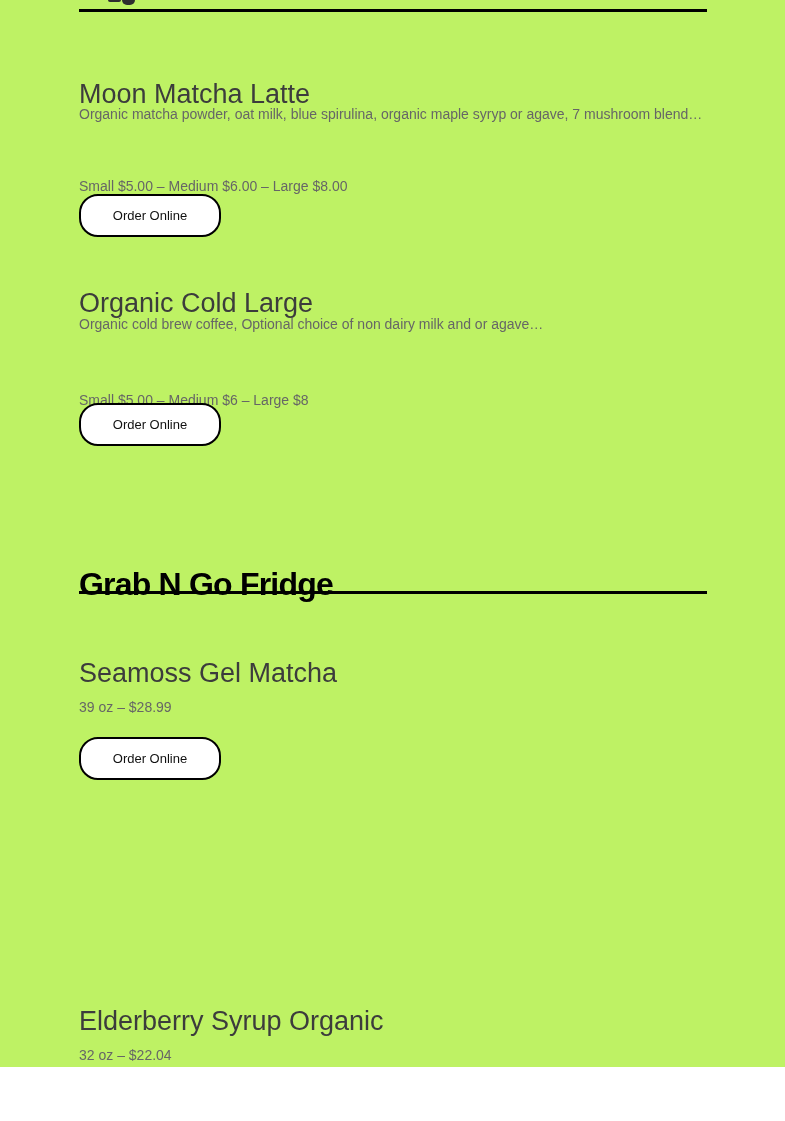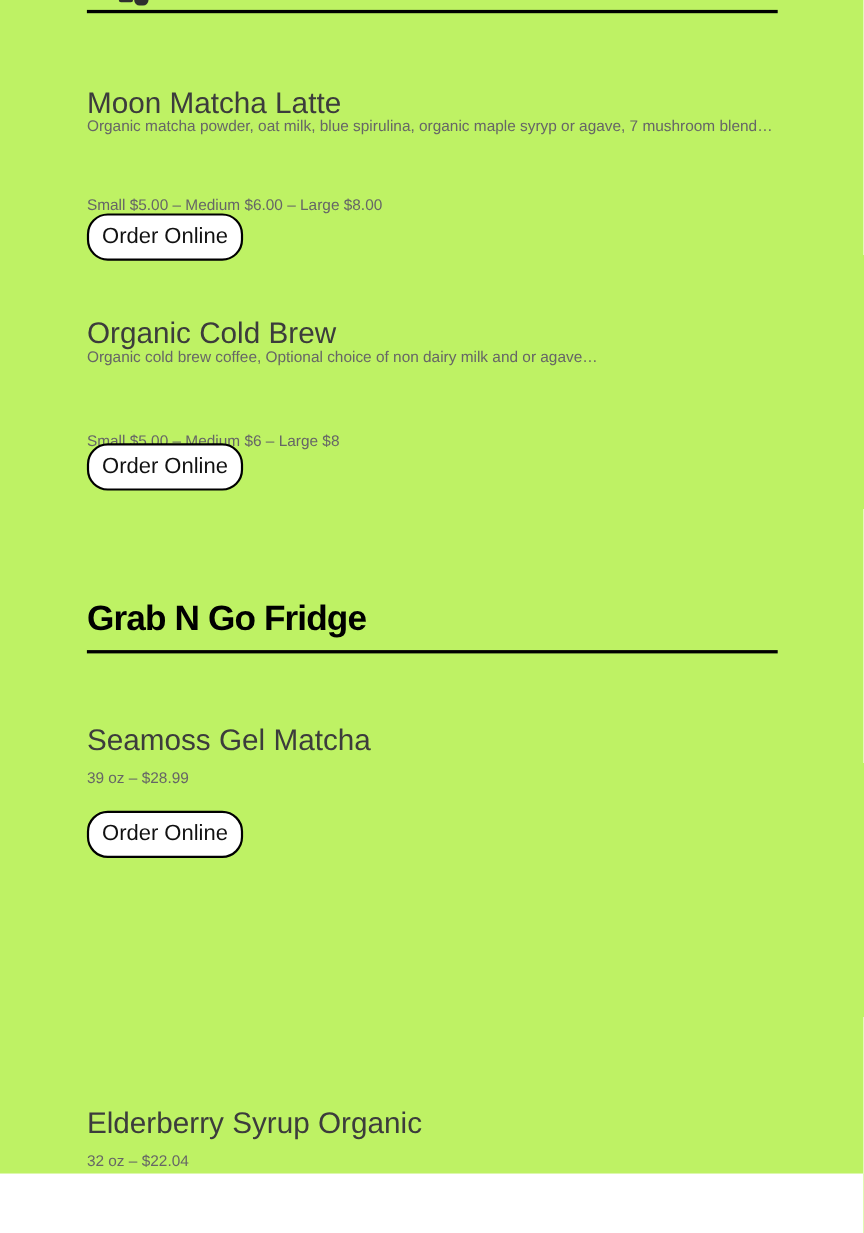--- a/index.html
+++ b/index.html
@@ -67,21 +67,21 @@
     left: 79px;
     width: 142px;
     height: 43px;
     box-sizing: border-box;
     background: #ffffff;
     border: 2px solid #000000;
     border-radius: 19px;
     display: flex;
     align-items: center;
     justify-content: center;
-    font-size: 20px;
+    font-size: 13px;
     color: #111111;
     cursor: pointer;
     text-decoration: none;
     white-space: nowrap;
   }
   .bottom-bar {
     position: absolute;
     left: 0; top: 1104px;
     width: 785px; height: 17px;
     background: #000000;
@@ -96,26 +96,26 @@
   <span class="frag-a"></span>
   <span class="frag-b"></span>
 
   <div class="hr" style="top:9px"></div>
 
   <h2 class="abs col item-title" style="top:81px">Moon Matcha Latte</h2>
   <p class="abs col meta" style="top:106px">Organic matcha powder, oat milk, blue spirulina, organic maple syryp or agave, 7 mushroom blend…</p>
   <p class="abs col meta" style="top:178px">Small $5.00 – Medium $6.00 – Large $8.00</p>
   <a class="btn" style="top:194px">Order Online</a>
 
-  <h2 class="abs col item-title" style="top:290px">Organic Cold Brew</h2>
+  <h2 class="abs col item-title" style="top:290px">Organic Cold Large</h2>
   <p class="abs col meta" style="top:316px">Organic cold brew coffee, Optional choice of non dairy milk and or agave…</p>
   <p class="abs col meta" style="top:392px">Small $5.00 – Medium $6 – Large $8</p>
   <a class="btn" style="top:403px">Order Online</a>
 
-  <h1 class="abs col section-heading" style="top:546px">Grab N Go Fridge</h1>
+  <h1 class="abs col section-heading" style="top:568px">Grab N Go Fridge</h1>
   <div class="hr" style="top:591px"></div>
 
   <h2 class="abs col item-title" style="top:660px">Seamoss Gel Matcha</h2>
   <p class="abs col meta" style="top:699px">39 oz – $28.99</p>
   <a class="btn" style="top:737px">Order Online</a>
 
   <h2 class="abs col item-title" style="top:1008px">Elderberry Syrup Organic</h2>
   <p class="abs col meta" style="top:1047px">32 oz – $22.04</p>
   <a class="btn" style="top:1083px">Order Online</a>
 

